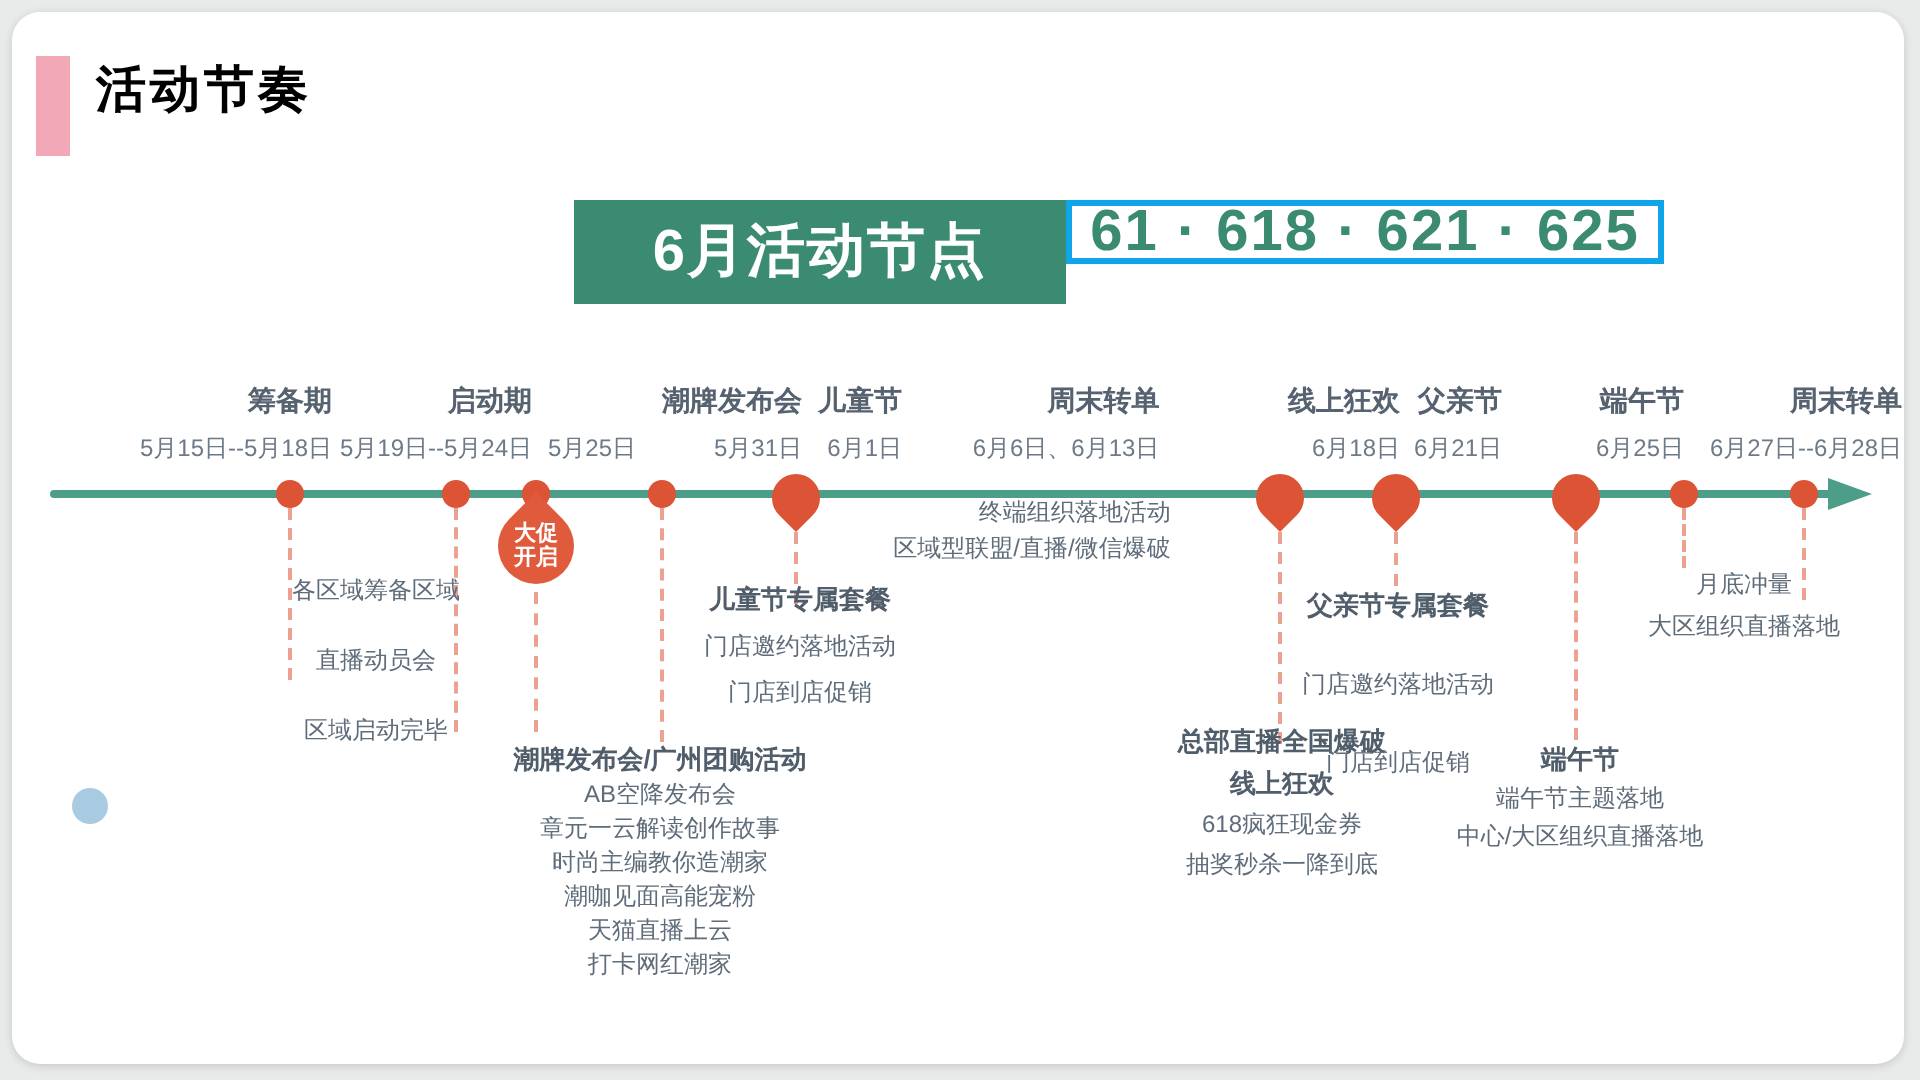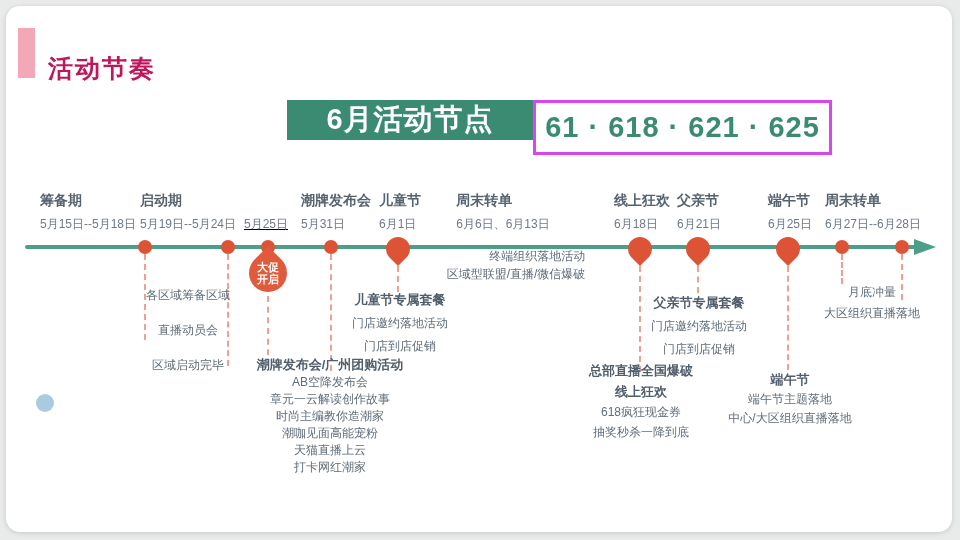--- a/index.html
+++ b/index.html
@@ -1,36 +1,36 @@
 <!DOCTYPE html>
 <html><head>
 <meta charset="utf-8">
 <style>
   html,body { margin:0; padding:0; background:#e9eaea; font-family:"Liberation Sans","DejaVu Sans",sans-serif; }
   .stage { position:relative; width:960px; height:540px; overflow:hidden; }
   .card { position:absolute; left:6px; top:6px; width:946px; height:526px; background:#ffffff; border-radius:14px; box-shadow:0 1px 5px rgba(0,0,0,.15); }
 
   
   .accent-bar { position:absolute; left:18px; top:28px; width:17px; height:50px; background:#f2a8b7; }
-  .page-title { position:absolute; left:48px; top:52px; font-size:25px; font-weight:bold; color:#be185d; letter-spacing:2px; }
-
-  
-  .banner-left { position:absolute; left:287px; top:100px; width:246px; height:40px; background:#3b8b73;
+  .page-title { position:absolute; left:48px; top:28px; font-size:25px; font-weight:bold; color:#000000; letter-spacing:2px; }
+
+  
+  .banner-left { position:absolute; left:287px; top:100px; width:246px; height:52px; background:#3b8b73;
                  display:flex; align-items:center; justify-content:center; color:#fff; font-size:29px; font-weight:bold; letter-spacing:1px; }
-  .banner-right { position:absolute; left:533px; top:100px; width:299px; height:55px; box-sizing:border-box;
-                  border:3px solid #d946ef; background:#fff; display:flex; align-items:center; justify-content:center;
+  .banner-right { position:absolute; left:533px; top:100px; width:299px; height:32px; box-sizing:border-box;
+                  border:3px solid #0ea5e9; background:#fff; display:flex; align-items:center; justify-content:center;
                   color:#3b8b73; font-size:29px; font-weight:bold; letter-spacing:1px; white-space:nowrap; }
 
   
   .axis { position:absolute; left:25px; top:245px; width:893px; height:4px; background:#4d9e88; border-radius:2px; }
   .axis-arrow { position:absolute; left:914px; top:239px; width:0; height:0;
                 border-left:22px solid #4d9e88; border-top:8px solid transparent; border-bottom:8px solid transparent; }
 
   
-  .tl-label { position:absolute; top:192px; transform:translateX(-50%); text-align:left; }
+  .tl-label { position:absolute; top:192px; transform:translateX(-50%); text-align:right;margin-left:30px; }
   .tl-name { font-size:14px; font-weight:bold; color:#56626f; height:17px; white-space:nowrap; }
   .tl-date { font-size:12px; color:#6e7a87; margin-top:7px; white-space:nowrap; }
 
   
   .marker { position:absolute; top:0; }
   .m-dot { position:absolute; left:-7px; top:240px; width:14px; height:14px; border-radius:50%; background:#dc5336; }
   .m-pin { position:absolute; left:-12px; top:237px; width:24px; height:24px; background:#dc5336;
            border-radius:50% 50% 50% 0; transform:rotate(-45deg); }
   .m-dash { position:absolute; left:-1px; width:0; border-left:2px dashed rgba(220,83,54,.55); }
 
@@ -64,21 +64,21 @@
 
   <div id="labels">
       <div class="tl-label" style="left: 88px;">
     <div class="tl-name">筹备期</div>
     <div class="tl-date">5月15日--5月18日</div>
   </div>
       <div class="tl-label" style="left: 188px;">
     <div class="tl-name">启动期</div>
     <div class="tl-date">5月19日--5月24日</div>
   </div>
-      <div class="tl-label" style="left: 266px; text-decoration: underline;">
+      <div class="tl-label" style="left: 266px;">
     <div class="tl-name"></div>
     <div class="tl-date">5月25日</div>
   </div>
       <div class="tl-label" style="left: 336px;">
     <div class="tl-name">潮牌发布会</div>
     <div class="tl-date">5月31日</div>
   </div>
       <div class="tl-label" style="left: 400px;">
     <div class="tl-name">儿童节</div>
     <div class="tl-date">6月1日</div>
@@ -162,36 +162,36 @@
       </div>
       <div class="block" style="left: 516px; top: 250px; row-gap: 5px; align-items: flex-end;">
         <div class="b-line">终端组织落地活动</div>
         <div class="b-line">区域型联盟/直播/微信爆破</div>
       </div>
       <div class="block" style="left: 400px; top: 293px; row-gap: 10px;">
         <div class="b-title">儿童节专属套餐</div>
         <div class="b-line">门店邀约落地活动</div>
         <div class="b-line">门店到店促销</div>
       </div>
-      <div class="block" style="left: 330px; top: 358px; row-gap: 4px;">
+      <div class="block" style="left: 330px; top: 373px; row-gap: 4px;">
         <div class="b-title">潮牌发布会/广州团购活动</div>
         <div class="b-line">AB空降发布会</div>
         <div class="b-line">章元一云解读创作故事</div>
         <div class="b-line">时尚主编教你造潮家</div>
         <div class="b-line">潮咖见面高能宠粉</div>
         <div class="b-line">天猫直播上云</div>
         <div class="b-line">打卡网红潮家</div>
       </div>
       <div class="block" style="left: 641px; top: 364px; row-gap: 7px;">
         <div class="b-title">总部直播全国爆破</div>
         <div class="b-title">线上狂欢</div>
         <div class="b-line">618疯狂现金券</div>
         <div class="b-line">抽奖秒杀一降到底</div>
       </div>
-      <div class="block" style="left: 699px; top: 296px; row-gap: 10px;">
+      <div class="block" style="left: 699px; top: 296px; row-gap: 26px;">
         <div class="b-title">父亲节专属套餐</div>
         <div class="b-line">门店邀约落地活动</div>
         <div class="b-line">门店到店促销</div>
       </div>
       <div class="block" style="left: 790px; top: 373px; row-gap: 6px;">
         <div class="b-title">端午节</div>
         <div class="b-line">端午节主题落地</div>
         <div class="b-line">中心/大区组织直播落地</div>
       </div>
       <div class="block" style="left: 872px; top: 286px; row-gap: 8px;">

